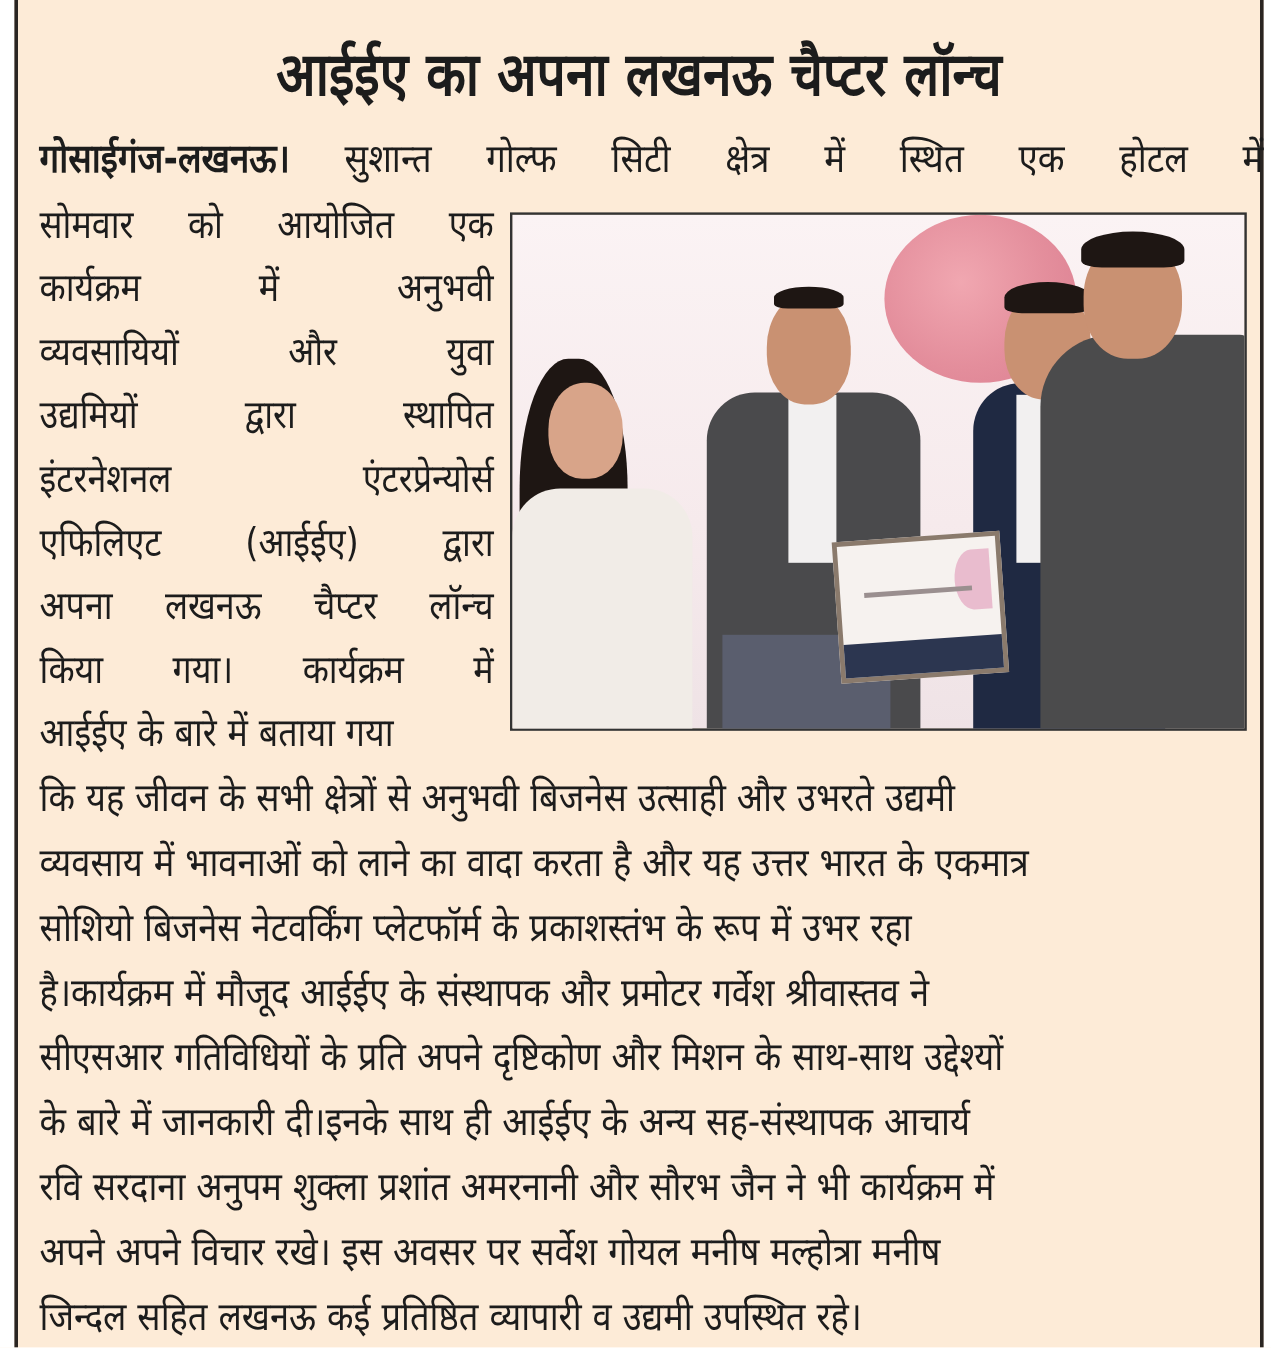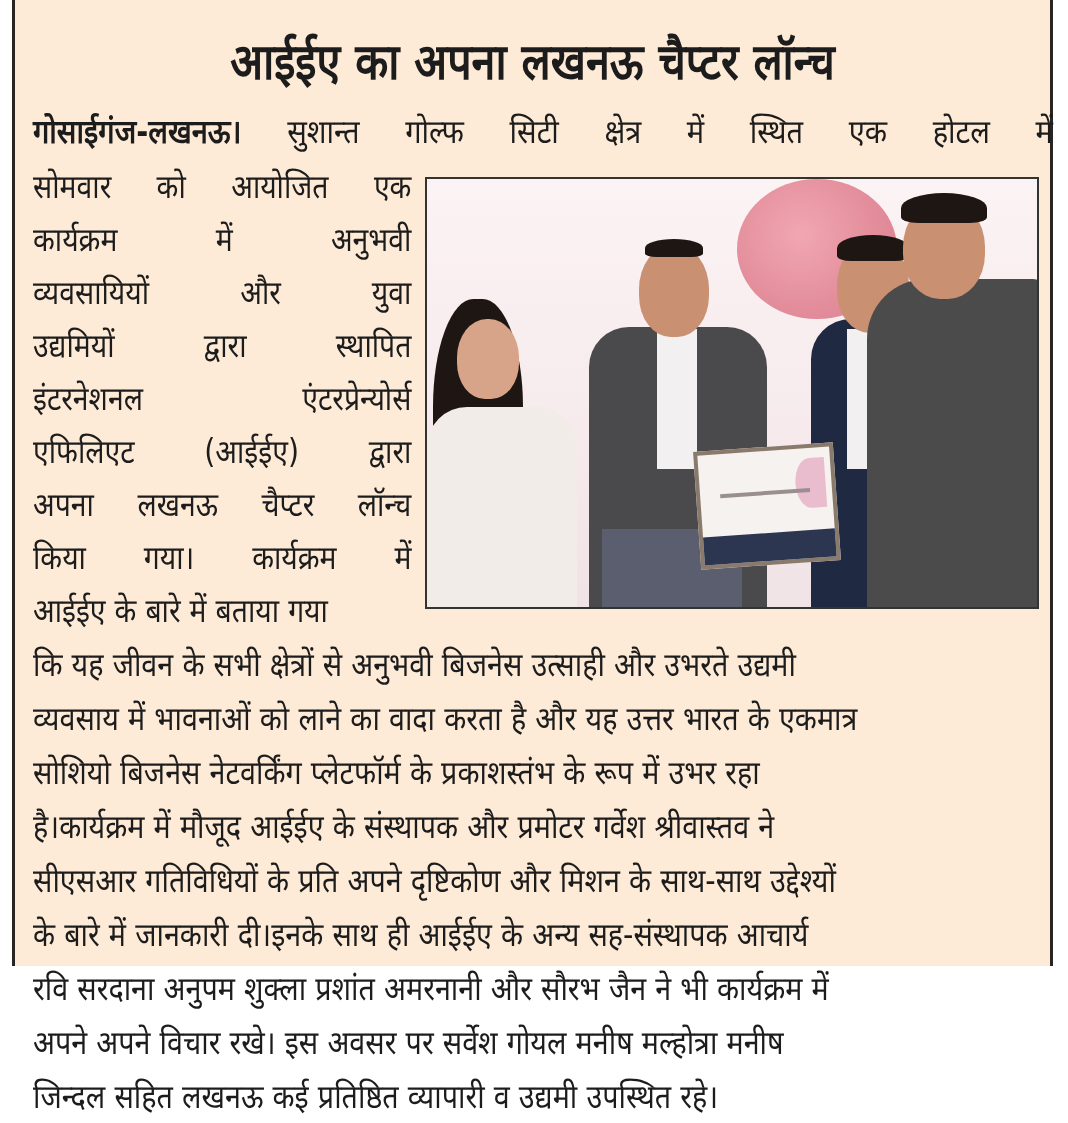--- a/index.html
+++ b/index.html
@@ -13,21 +13,21 @@
       position: relative;
       overflow: hidden;
       font-family: "DejaVu Sans", "Liberation Sans", sans-serif;
       color: #1a1a1a;
     }
     .clip {
       position: absolute;
       left: 12px;
       top: 0;
       width: 1041px;
-      height: 966px;
+      height: 1123px;
       background: #fdebd7;
       border-left: 3px solid #2a2522;
       border-right: 3px solid #2a2522;
       box-sizing: border-box;
     }
     .headline {
       position: absolute;
       left: 0;
       right: 0;
       top: 22px;

